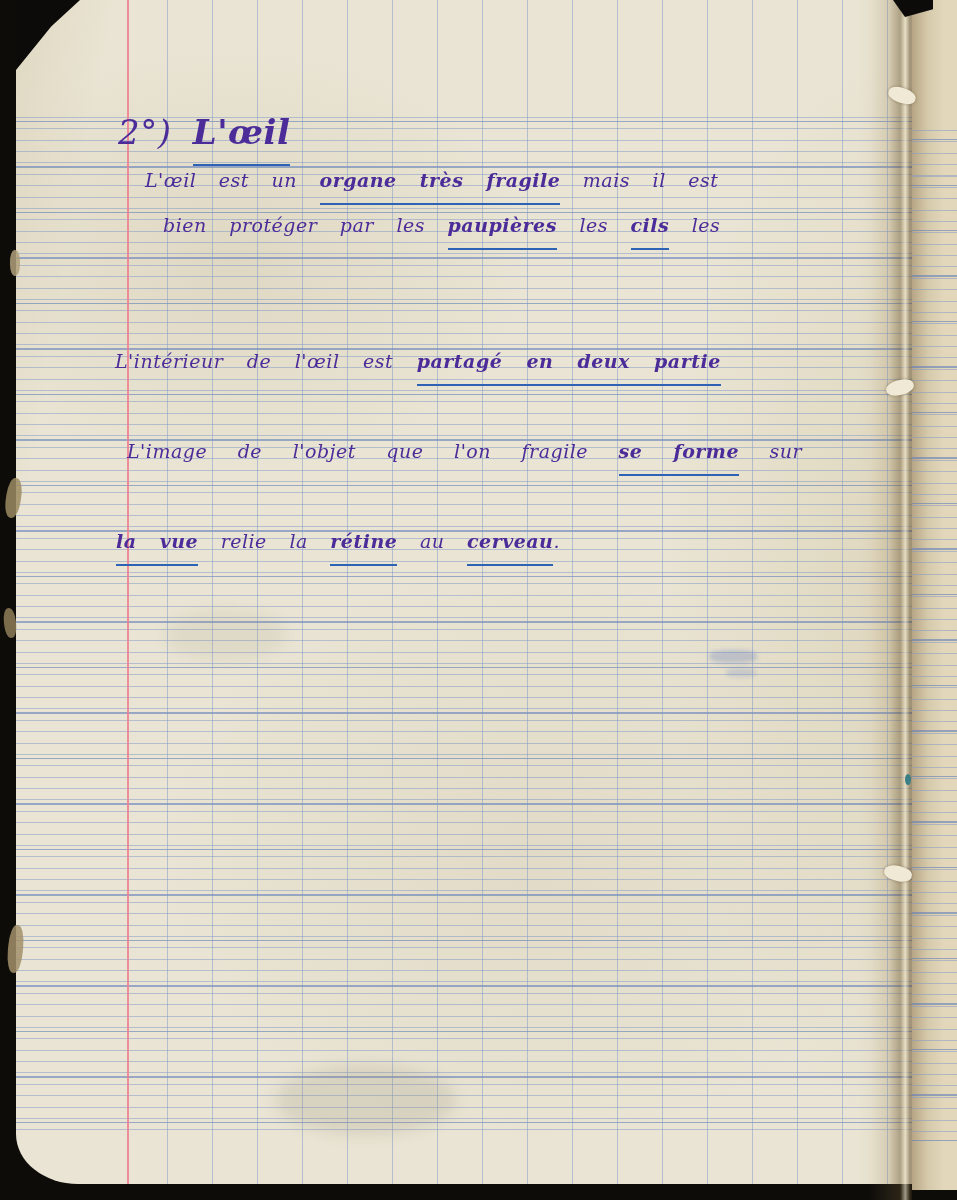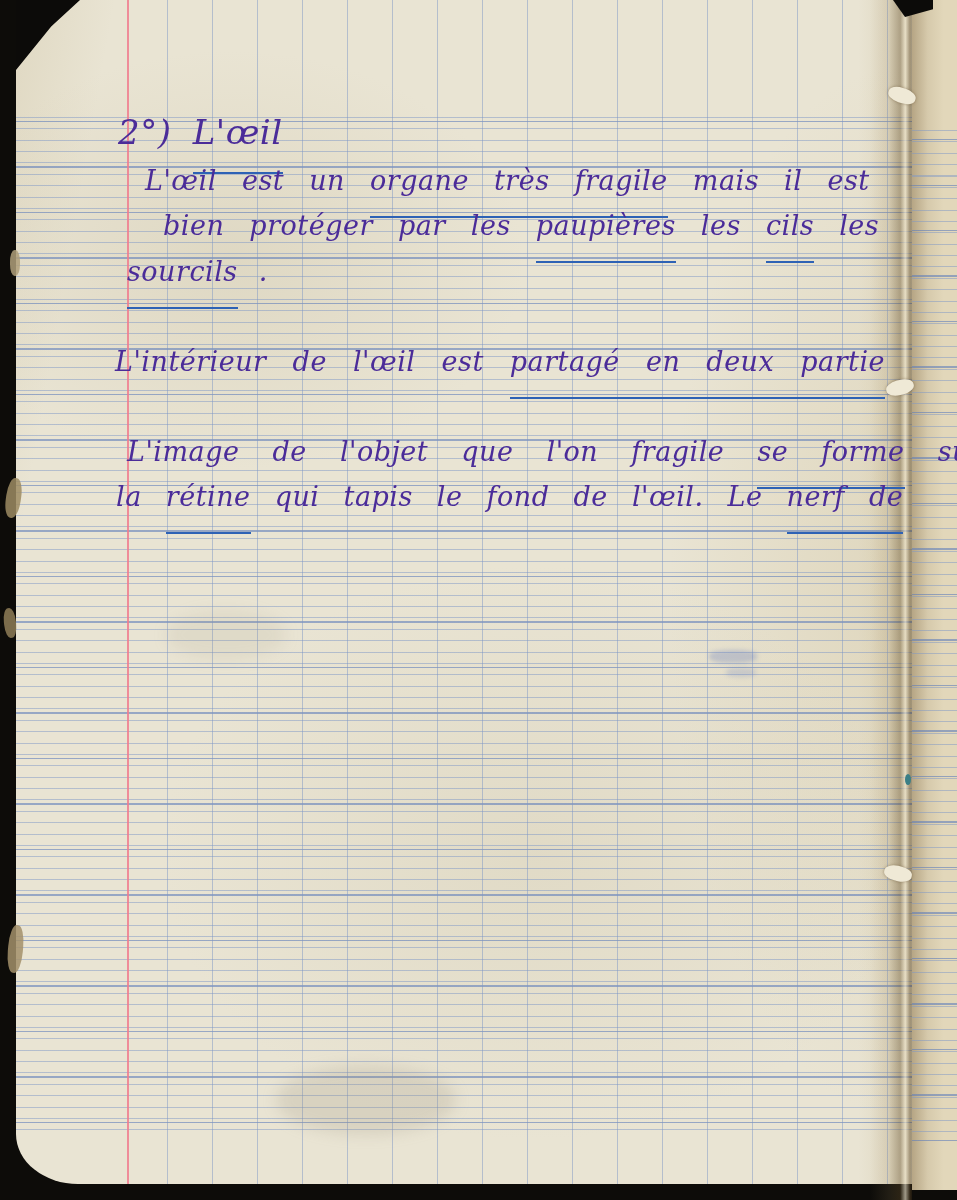--- a/index.html
+++ b/index.html
@@ -103,27 +103,28 @@
   .smudge-blue { position:absolute; filter:blur(2px); border-radius:40%; }
   .smb1 { left:693px; top:650px; width:48px; height:13px; background:rgba(100,122,190,0.30); }
   .smb2 { left:710px; top:668px; width:30px; height:9px;  background:rgba(100,122,190,0.22); }
   .teal-dot { position:absolute; left:905px; top:774px; width:6px; height:11px; background:#3b7f86; border-radius:50%; }
 
   
   .handwriting { position:absolute; inset:0; }
   .hw-line {
     position:absolute; white-space:nowrap;
     font-family:"DejaVu Serif", serif; font-style:italic;
-    font-size:27px; line-height:45px; height:45px;
+    font-size:19px; line-height:45px; height:45px;
     letter-spacing:0.5px; word-spacing:12px;
     color:var(--ink-purple, #4b2c99);
   }
   .hw-line .u {
     border-bottom:2px solid var(--underline-blue, #2e62b5);
-    padding-bottom:20px;
+    padding-bottom:12px;
+    font-weight:bold;
   }
   .hw-line.red { color:var(--ink-red, #d84a72); }
   .hw-line.red .u { border-bottom-color:var(--ink-red, #d84a72); }
 </style>
 </head>
 <body>
 
 <div id="scene">
 
   <div class="page-main">
@@ -152,19 +153,18 @@
   <div class="edge-bit bit3"></div>
   <div class="edge-bit bit4"></div>
   <div class="tape-bit tape1"></div>
   <div class="tape-bit tape2"></div>
   <div class="tape-bit tape3"></div>
 
   <div class="handwriting">
       <div class="hw-line" style="top: 110px; left: 118px; font-size: 34px; word-spacing: 10px;"><span>2°) </span><span class="u">L'œil</span></div>
       <div class="hw-line" style="top: 158px; left: 145px; word-spacing: 16px;"><span>L'œil est un </span><span class="u">organe très fragile</span><span> mais il est</span></div>
       <div class="hw-line" style="top: 203px; left: 121px; word-spacing: 16px; margin-left: 42px;"><span>bien protéger par les </span><span class="u">paupières</span><span> les </span><span class="u">cils</span><span> les</span></div>
-      <div class="hw-line" style="top: 249px; left: 127px; word-spacing: 12px;"><span class="u">sourcils</span><span> .</span></div>
       <div class="hw-line" style="top: 339px; left: 115px; word-spacing: 17px;"><span>L'intérieur de l'œil est </span><span class="u">partagé en deux partie</span></div>
       <div class="hw-line" style="top: 429px; left: 127px; word-spacing: 24px;"><span>L'image de l'objet que l'on fragile </span><span class="u">se forme</span><span> sur</span></div>
-      <div class="hw-line" style="top: 474px; left: 116px; word-spacing: 15px;"><span>la </span><span class="u">rétine</span><span> qui tapis le fond de l'œil. Le </span><span class="u">nerf de</span></div>
+      <div class="hw-line" style="top: 519px; left: 116px; word-spacing: 16px;"><span class="u">la vue</span><span> relie la </span><span class="u">rétine</span><span> au </span><span class="u">cerveau</span><span>.</span></div>
     </div>
 
 </div>
 
 </body></html>

